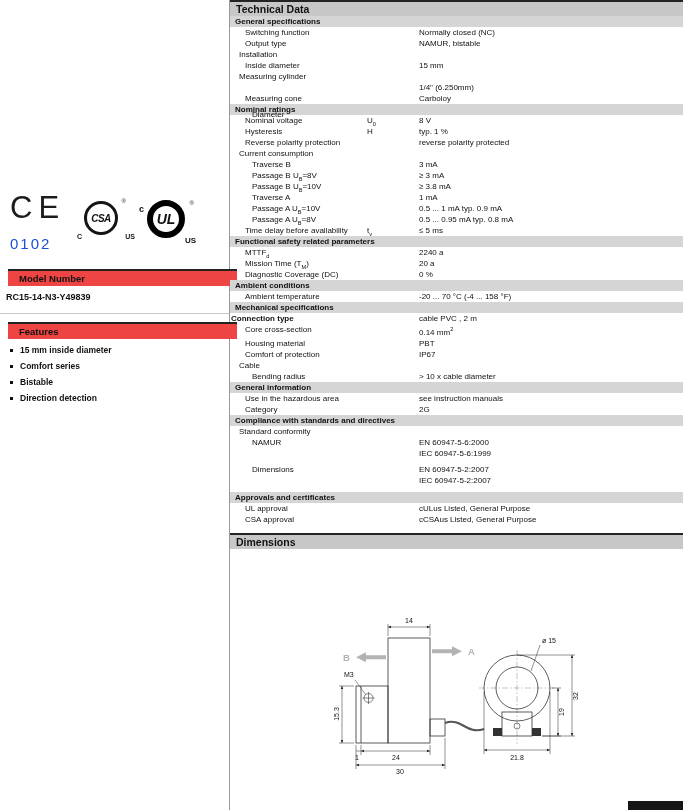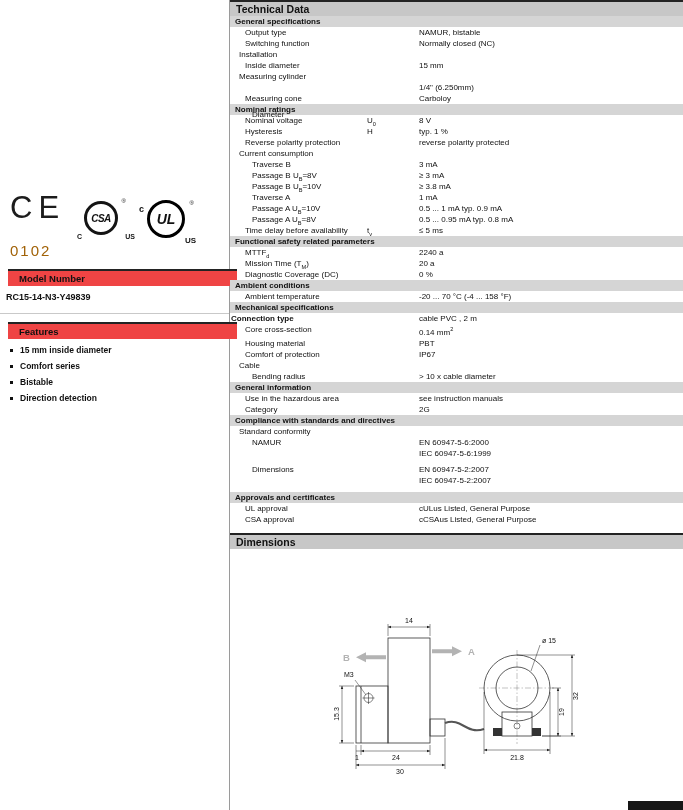--- a/index.html
+++ b/index.html
@@ -5,32 +5,32 @@
   *{margin:0;padding:0;box-sizing:border-box}
   html,body{background:#ffffff}
   .page{position:relative;width:683px;height:810px;background:#fff;overflow:hidden;
         font-family:"Liberation Sans","DejaVu Sans",sans-serif;color:#111}
 
   
   .leftcol{position:absolute;left:0;top:0;width:230px;height:810px;border-right:1px solid #9a9a9a;background:#fff}
 
   .ce{position:absolute;left:10px;top:192px}
   .ce-text{font-size:31px;letter-spacing:6px;color:#1c1c1c;line-height:32px}
-  .ce-num{font-size:15px;letter-spacing:2px;color:#a16207;margin-top:18px}
+  .ce-num{font-size:15px;letter-spacing:2px;color:#1d4ed8;margin-top:11px}
 
   .csa{position:absolute;left:84px;top:201px;width:40px;height:42px}
   .csa-circle{width:34px;height:34px;border:3px solid #141414;border-radius:50%;
               display:flex;align-items:center;justify-content:center;
               font-size:10px;font-weight:bold;font-style:italic;letter-spacing:-0.5px}
   .csa-reg{position:absolute;top:-3px;right:-2px;font-size:6px}
   .csa-c{position:absolute;left:-7px;bottom:3px;font-size:7px;font-weight:bold}
   .csa-us{position:absolute;right:-11px;bottom:3px;font-size:7px;font-weight:bold}
 
   .ulm{position:absolute;left:142px;top:200px;width:48px;height:44px}
-  .ul-circle{position:absolute;left:5px;top:0;width:38px;height:38px;border:3px solid #000000;border-radius:50%;
+  .ul-circle{position:absolute;left:5px;top:0;width:38px;height:38px;border:6px solid #000000;border-radius:50%;
              display:flex;align-items:center;justify-content:center;
              font-size:14px;font-weight:bold;font-style:italic}
   .ul-c{position:absolute;left:-3px;top:4px;font-size:9px;font-weight:bold}
   .ul-us{position:absolute;right:-6px;bottom:-1px;font-size:8px;font-weight:bold}
   .ul-reg{position:absolute;right:-4px;top:0;font-size:6px}
 
   .lbar{position:absolute;left:8px;width:229px;background:#ef4444;border-top:2px solid #232323;
         font-weight:bold;font-size:9.5px;line-height:15px;padding-left:11px}
   .model-val{position:absolute;left:6px;top:292px;font-weight:bold;font-size:9px}
   .lrule{position:absolute;left:0;top:313px;width:229px;border-top:1px solid #c9c9c9}
@@ -111,26 +111,26 @@
       </div>
   </div>
 
   <div class="rightcol">
 
     <div class="mainbar tdbar">Technical Data</div>
 
     <div class="ttable" id="tech-table">
         <div class="sechead">General specifications</div>
         <div class="trow">
+          <span class="lab" style="left: 15px;">Switching function</span>
+          <div class="val">Normally closed (NC)</div>
+        </div>
+        <div class="trow">
           <span class="lab" style="left: 15px;">Output type</span>
           <div class="val">NAMUR, bistable</div>
-        </div>
-        <div class="trow">
-          <span class="lab" style="left: 15px;">Switching function</span>
-          <div class="val">Normally closed (NC)</div>
         </div>
         <div class="trow">
           <span class="lab" style="left: 9px;">Installation</span>
           <div class="val"></div>
         </div>
         <div class="trow">
           <span class="lab" style="left: 15px;">Inside diameter</span>
           <div class="val">15 mm</div>
         </div>
         <div class="trow">

